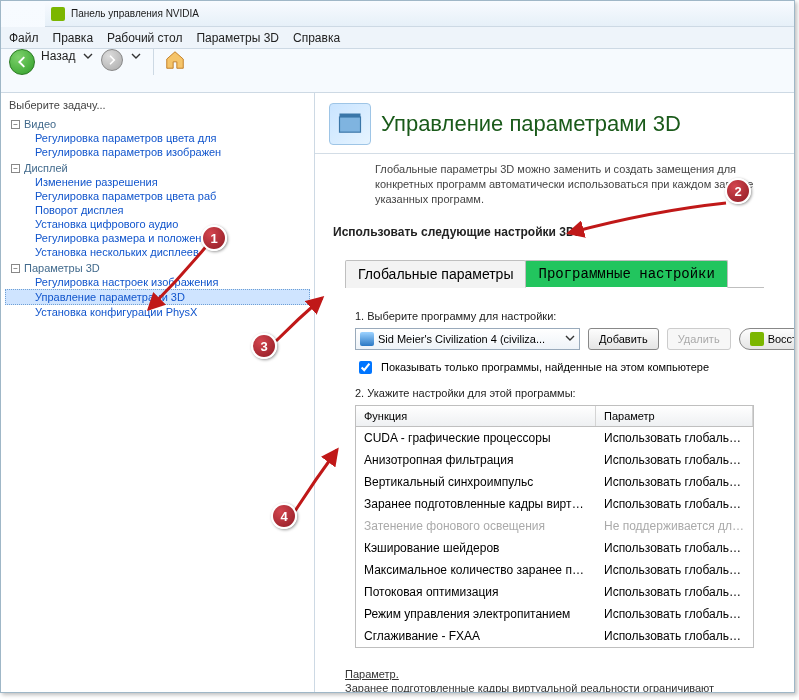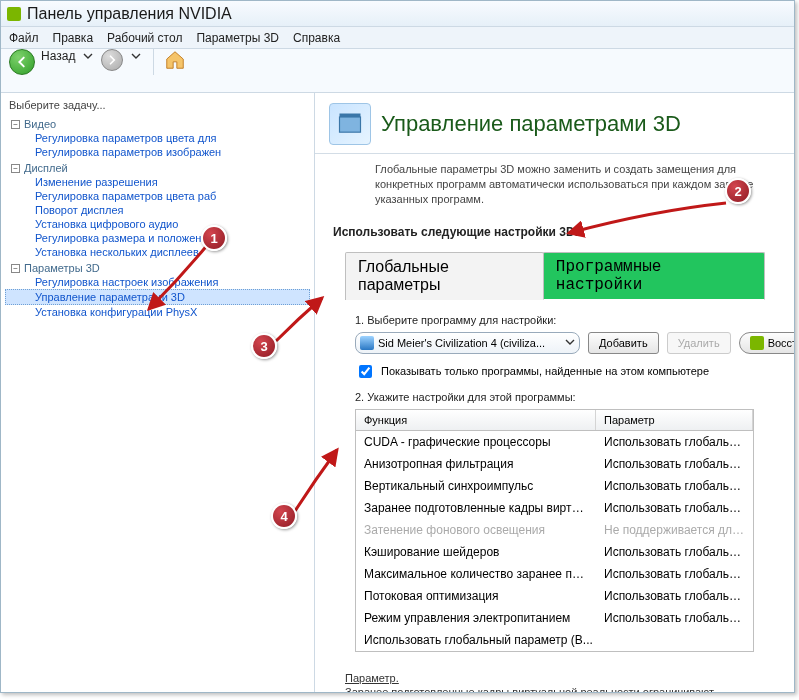--- a/index.html
+++ b/index.html
@@ -1,18 +1,18 @@
 <!DOCTYPE html>
 <html><head>
 <meta charset="utf-8">
 <style>
   * { box-sizing: border-box; font-family: "Segoe UI", Tahoma, sans-serif; }
   body { margin: 0; padding: 0; background: #fff; width: 799px; height: 700px; overflow: hidden; position: relative; }
   .window { width: 795px; height: 693px; border: 1px solid #9fb7c7; background: linear-gradient(#f7fbff,#eaf2f8); position: relative; box-shadow: 2px 2px 4px rgba(0,0,0,0.25); }
-  .titlebar { height: 26px; background: linear-gradient(#f8fbff,#e6f0f8); display: flex; align-items: center; padding: 0 6px; border-bottom: 1px solid #cdd9e4; font-size: 16px; color: #1a1a1a; }
+  .titlebar { height: 26px; background: linear-gradient(#f8fbff,#e6f0f8); display: flex; align-items: center; padding: 0 6px; border-bottom: 1px solid #cdd9e4; font-size: 10px; color: #1a1a1a; margin-left: 44px; }
   .titlebar .nv-icon { width: 14px; height: 14px; background: #7bb600; border-radius: 2px; margin-right: 6px; }
   .menubar { height: 22px; display: flex; align-items: center; gap: 14px; padding: 0 8px; font-size: 12px; color: #222; border-bottom: 1px solid #cdd9e4; background: #eef4fa; }
   .menubar span { cursor: default; }
   .toolbar { height: 44px; display: flex; align-items: flex-start; padding: 0 8px; gap: 6px; background: #f6fafe; border-bottom: 1px solid #cdd9e4; }
   .back-btn { width: 26px; height: 26px; border-radius: 50%; background: radial-gradient(circle at 35% 30%, #7ed26c, #2f9e28); border: 1px solid #2a7a22; display:flex; align-items:center; justify-content:center; }
   .back-btn svg { width:14px; height:14px; }
   .back-label { font-size: 12px; color: #222; }
   .dd { width:14px; height:14px; display:flex; align-items:center; justify-content:center; }
   .fwd-btn { width: 22px; height:22px; border-radius:50%; background: radial-gradient(circle at 35% 30%, #ddd, #aaa); border:1px solid #888; display:flex; align-items:center; justify-content:center; }
   .sep { width:1px; height:26px; background:#cdd9e4; margin:0 4px; }
@@ -25,27 +25,27 @@
   .tree-toggle { color:#426a8c; padding:1px 6px; display:flex; align-items:center; gap:2px; }
   .tree-toggle .box { width:9px; height:9px; border:1px solid #888; display:inline-flex; align-items:center; justify-content:center; font-size:8px; color:#444; margin-right:2px; line-height:7px; }
   .tree-item { color:#1155cc; padding:1px 0 1px 30px; white-space:nowrap; overflow:hidden; text-overflow:ellipsis; }
   .tree-item.sel { background:#cfe4ff; border:1px dotted #6fa0d4; color:#1155cc; padding-left:29px; }
   .main { flex:1; background:#fff; position:relative; overflow:hidden; }
   .main-head { display:flex; align-items:center; gap:10px; padding:10px 14px 8px; border-bottom:1px solid #d3dde6; }
   .main-head-icon { width:42px; height:42px; background:linear-gradient(135deg,#c9e4ff,#e6f4ff); border:1px solid #9ec5e6; border-radius:4px; display:flex; align-items:center; justify-content:center; }
   .main-head h1 { font-size:22px; font-weight:400; color:#1a5a1a; margin:0; }
   .desc { font-size:11px; color:#444; padding:8px 14px 8px 60px; line-height:1.35; }
   .sect-title { font-size:12px; font-weight:700; color:#222; padding:10px 18px 8px; }
-  .tabs { display:flex; margin:4px 30px; border-bottom:1px solid #bfbfbf; font-size:16px; }
+  .tabs { display:flex; margin:12px 30px; border-bottom:1px solid #bfbfbf; font-size:14px; }
   .tab { padding:5px 12px; border:1px solid #bfbfbf; border-bottom:none; background:#f3f3f3; margin-right:-1px; position:relative; top:1px; border-radius:2px 2px 0 0; }
   .tab.active { background:#22c55e; border-bottom:1px solid #fff; z-index:2; color:#000;font-family:Liberation Mono, monospace; }
   .panel { margin:0 30px; padding:10px 10px; font-size:11px; }
   .step-label { color:#222; margin-bottom:6px; }
   .row { display:flex; align-items:center; gap:8px; margin-bottom:8px; }
-  .combo { flex:0 0 225px; height:22px; border:1px solid #9ab; border-radius:8px; background:linear-gradient(#fff,#eef3f8); display:flex; align-items:center; padding:0 4px; font-size:11px; color:#000; position:relative; }
+  .combo { flex:0 0 225px; height:22px; border:1px solid #9ab; border-radius:0; background:linear-gradient(#fff,#eef3f8); display:flex; align-items:center; padding:0 4px; font-size:11px; color:#000; position:relative; }
   .combo .ico { width:14px; height:14px; background:linear-gradient(#9dd3ff,#2a78c4); border-radius:2px; margin-right:4px; }
   .combo .cd { position:absolute; right:4px; }
   .btn { height:22px; padding:0 10px; font-size:11px; border:1px solid #888; border-radius:3px; background:linear-gradient(#fdfdfd,#e5e5e5); display:flex; align-items:center; }
   .btn.dis { color:#aaa; border-color:#ccc; background:#f7f7f7; }
   .nvbtn { display:flex; align-items:center; gap:4px;border-radius:11px; }
   .nvbtn .nvi { width:14px; height:14px; background:#7bb600; border-radius:2px; }
   .chk { display:flex; align-items:center; gap:6px; margin-bottom:10px; }
   .chk input { width:13px; height:13px; }
   .tbl { border:1px solid #bfbfbf; width:100%; }
   .tbl-head { display:flex; background:linear-gradient(#fff,#eef0f2); border-bottom:1px solid #bfbfbf; font-size:11px; }
@@ -225,20 +225,21 @@
               </div>
               <div class="tr">
                 <div class="td c1">Потоковая оптимизация</div>
                 <div class="td c2">Использовать глобальный параметр (А...</div>
               </div>
               <div class="tr">
                 <div class="td c1">Режим управления электропитанием</div>
                 <div class="td c2">Использовать глобальный параметр (А...</div>
               </div>
               <div class="tr">
+                <div class="td c1">Сглаживание - FXAA</div>
                 <div class="td c2">Использовать глобальный параметр (В...</div>
               </div>
             </div>
         </div>
       </div>
 
       <div class="footer-desc">
         <span class="t">Параметр.</span>
         <span>Заранее подготовленные кадры виртуальной реальности ограничивают количество кадров, котор подготовить ЦП перед их обработкой графическим процессором. Для шлемов виртуальной реально предпочтительной является более низкая задержка.</span>
       </div>

